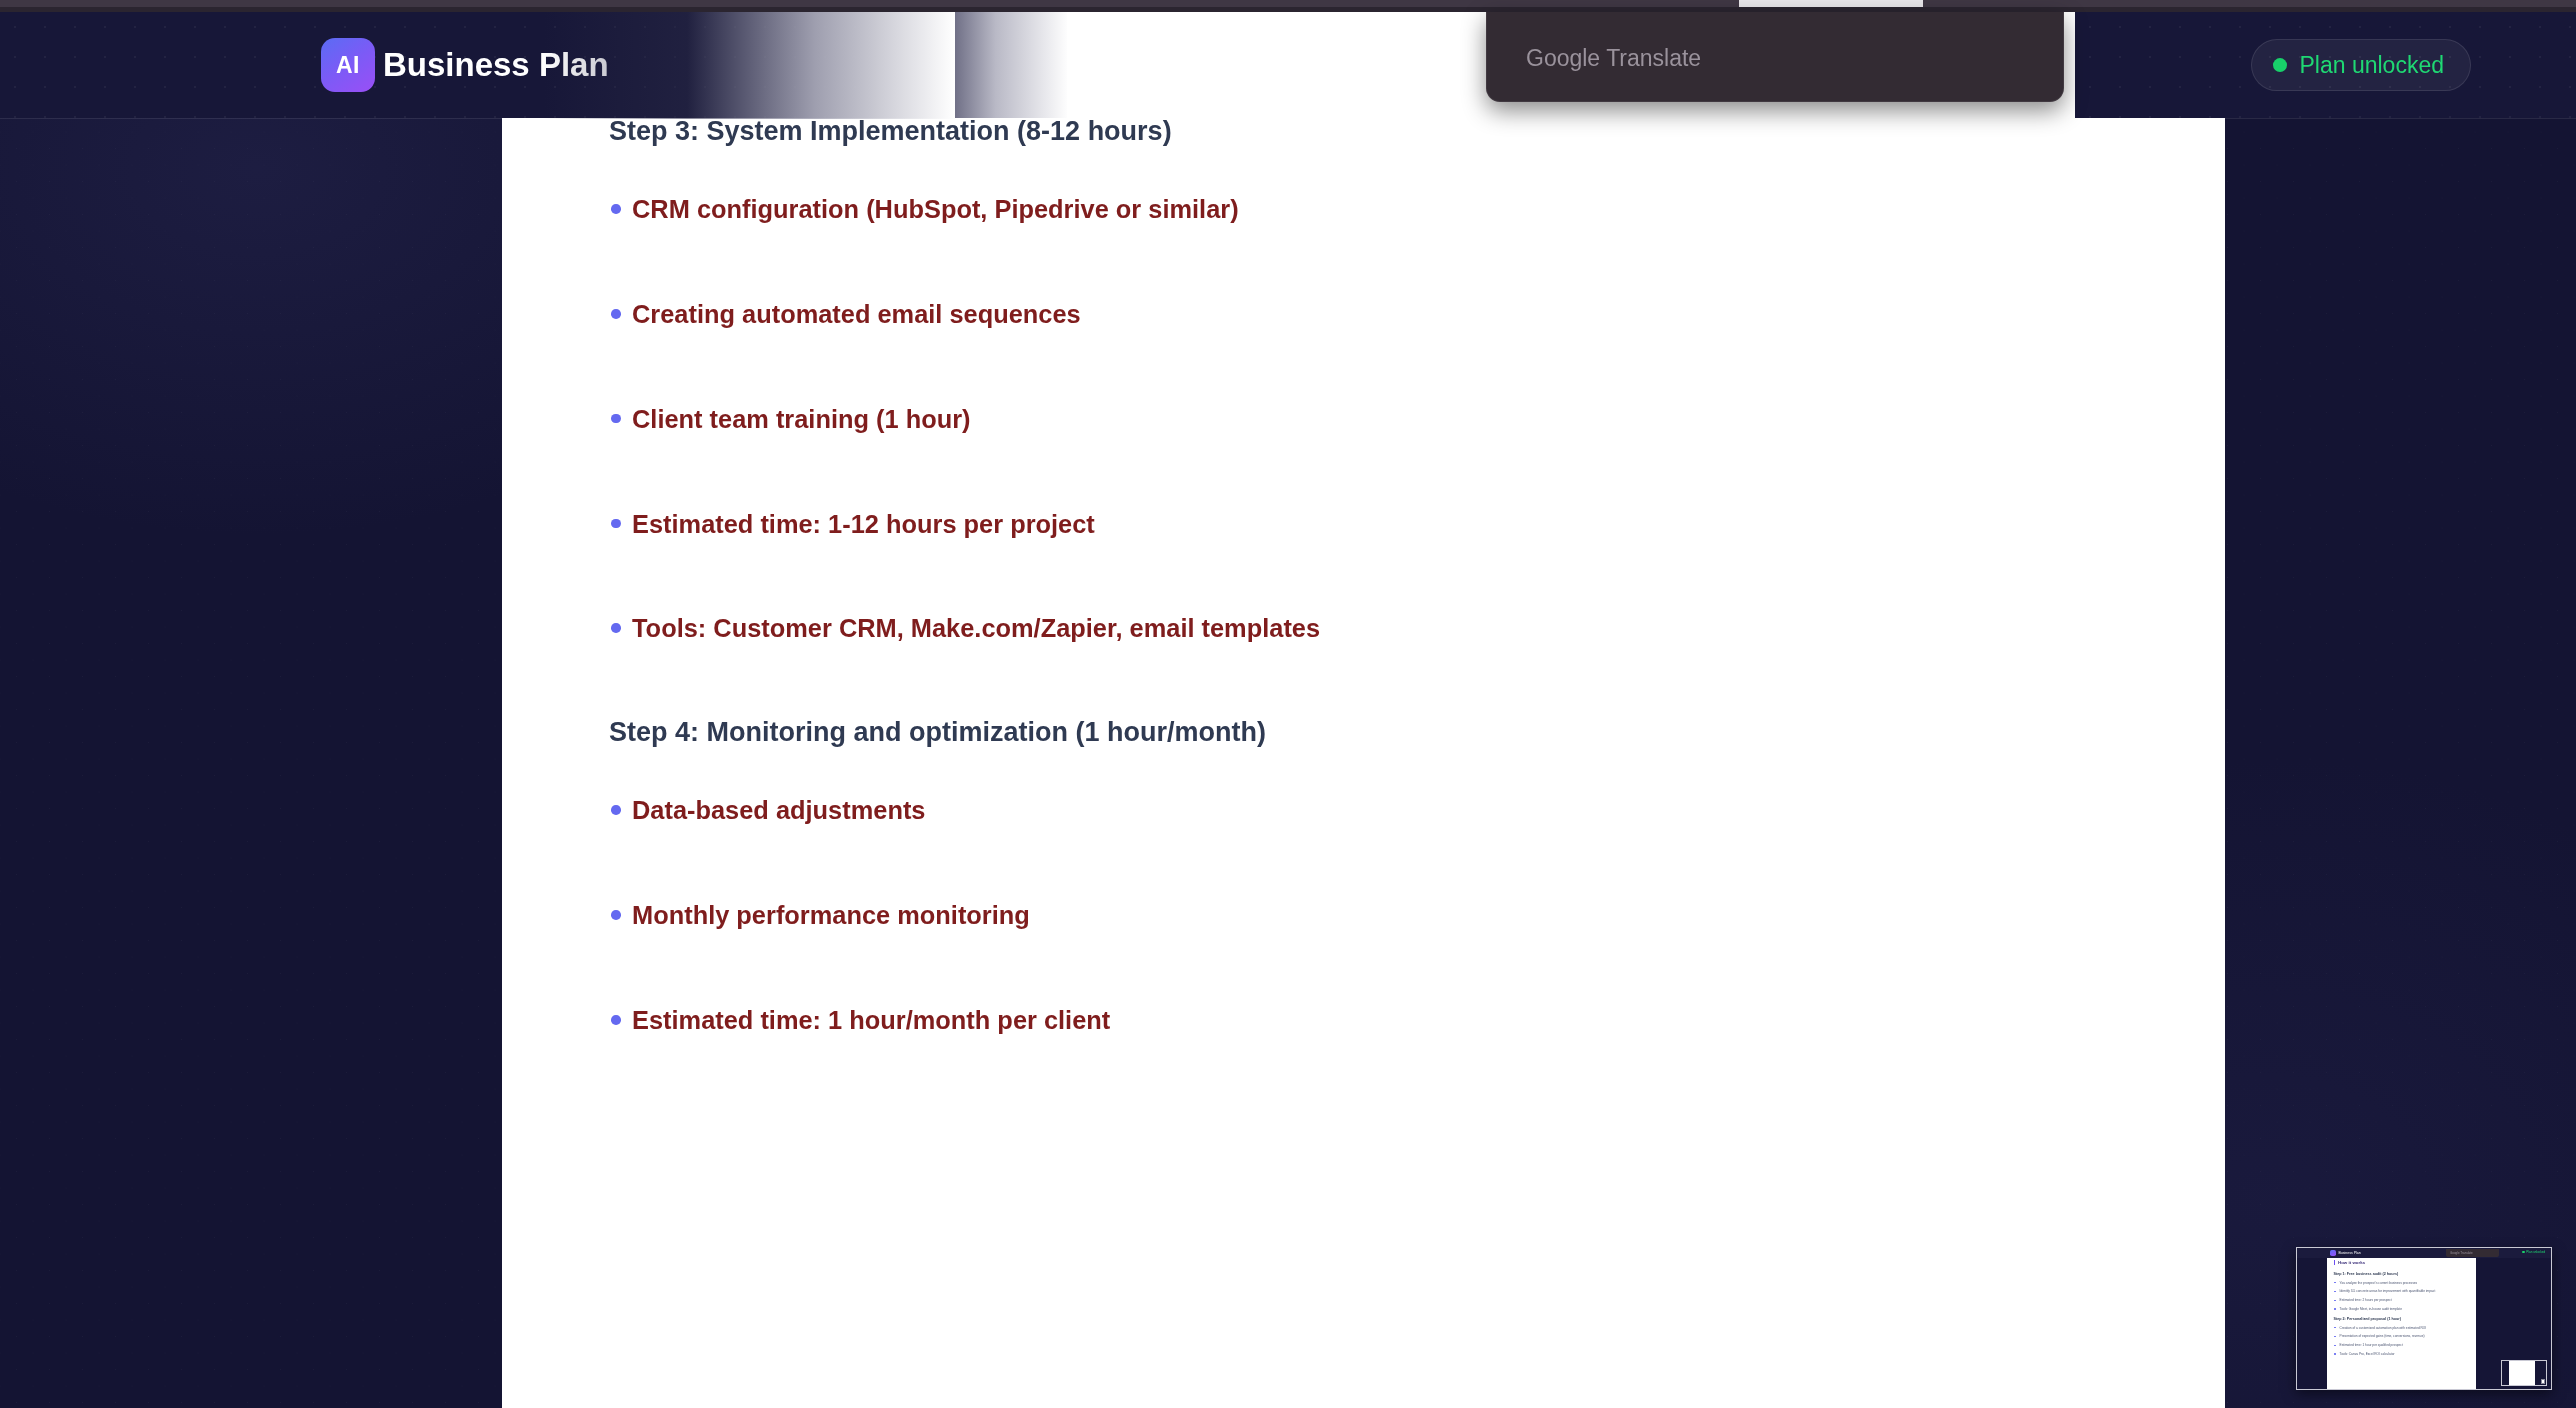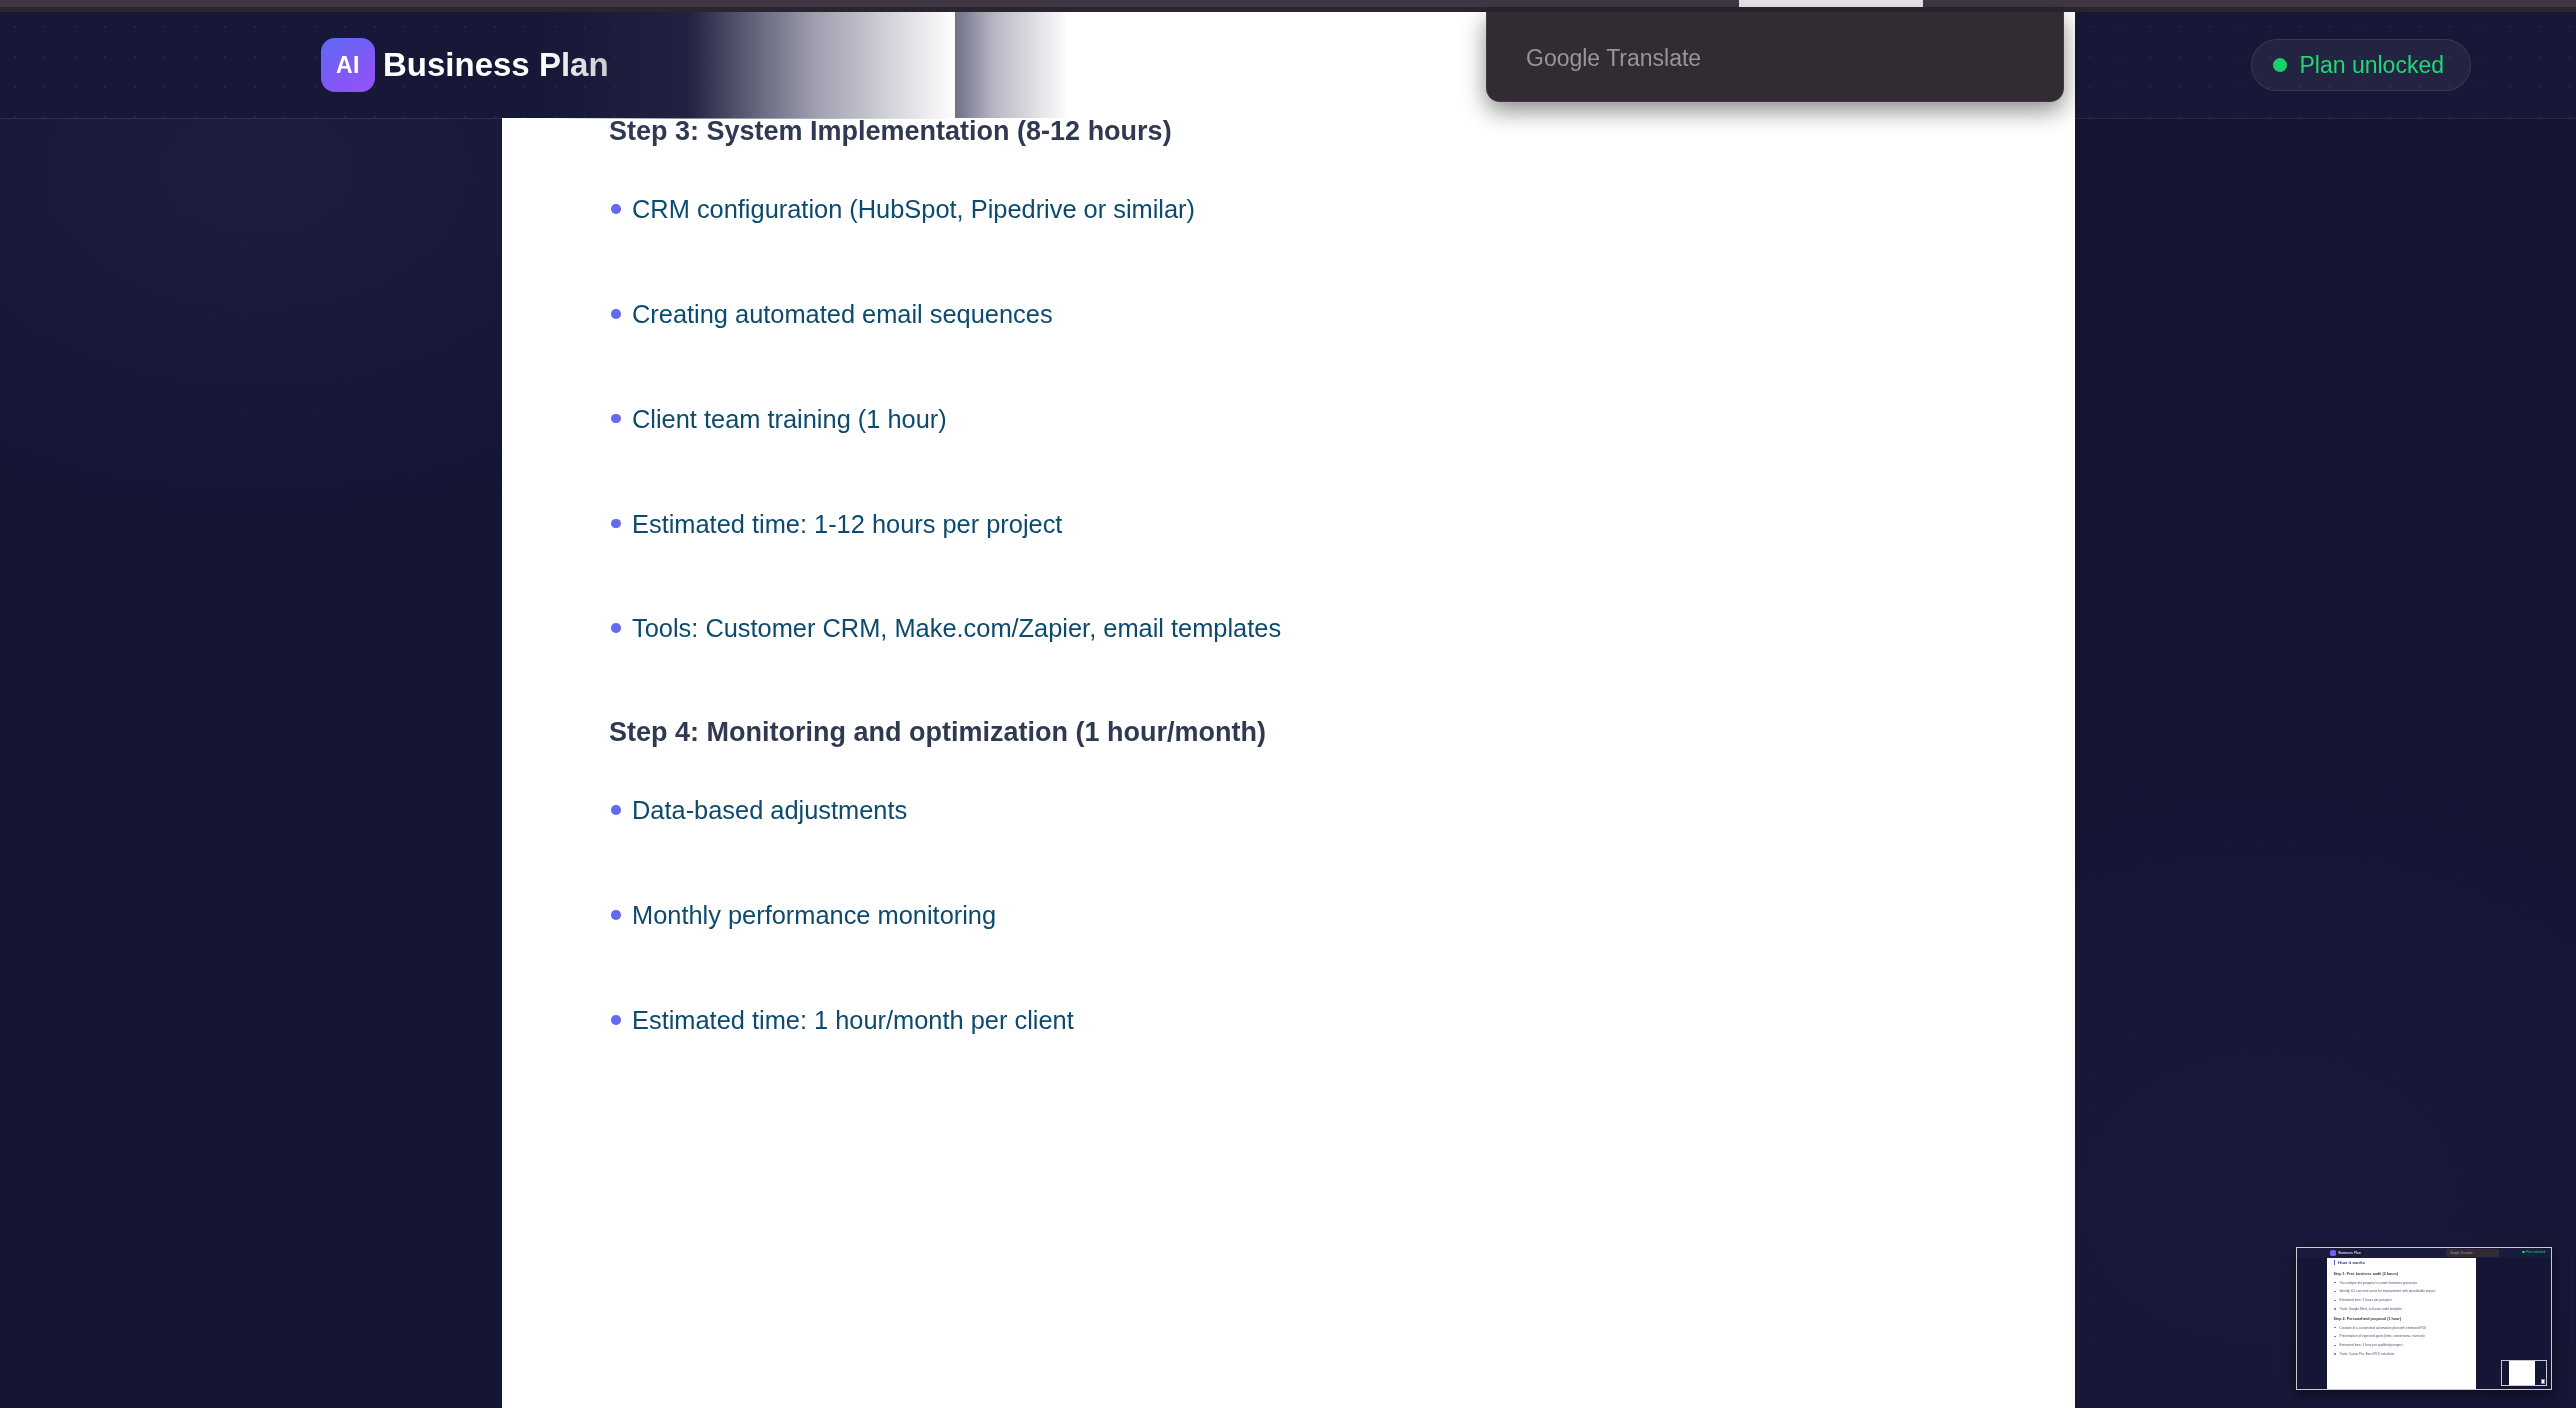--- a/index.html
+++ b/index.html
@@ -61,21 +61,21 @@
     left: 1923px; top: 0;
     right: 0; height: 7px;
     background: #3f3744;
   }
 
   
   #doc-card {
     position: absolute;
     left: 502px;
     top: 0;
-    width: 1573px;
+    width: 1723px;
     height: 1409px;
     background: #ffffff;
     z-index: 10;
   }
 
   #doc-inner {
     padding: 114px 0 0 0;
   }
 
   
@@ -223,23 +223,23 @@
     line-height: 1.3;
   }
 
   ul.bullets {
     list-style: none;
     margin: 42px 0 0 0;
     padding: 0 0 0 130px;
   }
   ul.bullets li {
     position: relative;
-    color: #0c4a6e;
+    color: #7f1d1d;
     font-size: 25.4px;
-    font-weight: 400;
+    font-weight: 700;
     line-height: 1.45;
     margin-bottom: 68px;
     white-space: nowrap;
   }
   ul.bullets li .bul-dot {
     position: absolute;
     left: -21px;
     top: 13px;
     width: 9.6px; height: 9.6px;
     border-radius: 50%;

